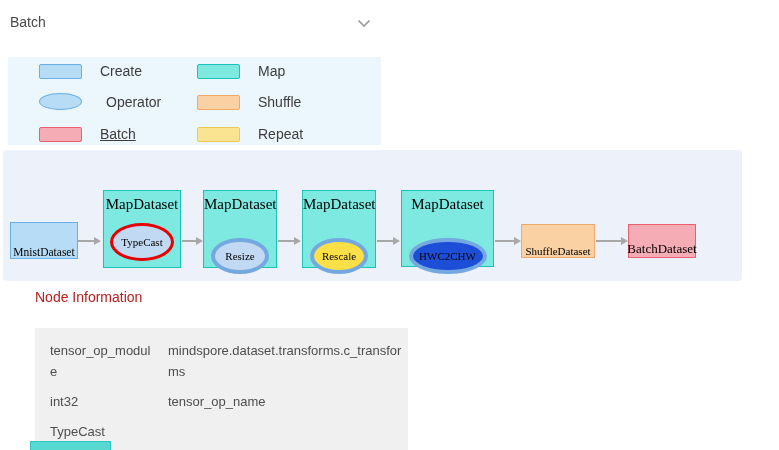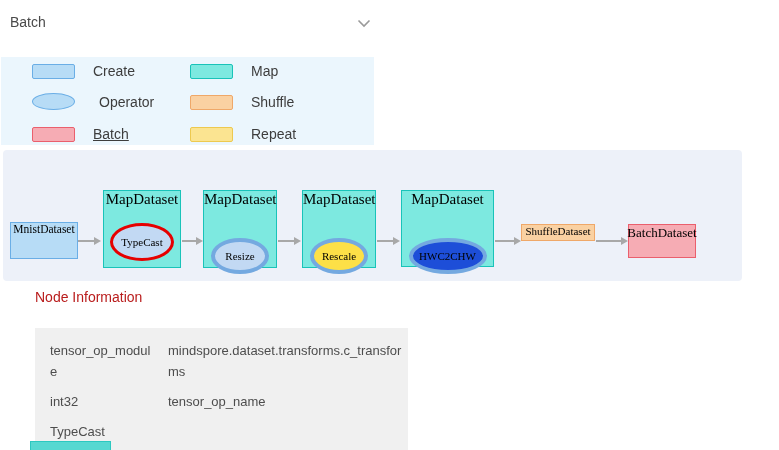--- a/index.html
+++ b/index.html
@@ -5,31 +5,31 @@
   * { margin:0; padding:0; box-sizing:border-box; }
   html,body { background:#fff; }
   .page {
     position:relative; width:779px; height:450px; background:#ffffff;
     font-family:"Liberation Sans", sans-serif; overflow:hidden;
   }
   
   .legend-title { position:absolute; left:10px; top:14px; font-size:14px; color:#4a4a4a; }
   .collapse-btn { position:absolute; left:354px; top:13px; width:20px; height:20px; cursor:pointer; }
   
-  .legend-panel { position:absolute; left:1px; top:57px; width:373px; height:88px; background:#ebf6fd; }
+  .legend-panel { position:absolute; left:8px; top:57px; width:373px; height:88px; background:#ebf6fd; }
   .legend-item { position:absolute; }
   .lg-swatch { position:absolute; width:43px; height:15px; border:1px solid #999; border-radius:2px; }
   .lg-swatch.ellipse { width:43px; height:17px; border-radius:50%; }
   .lg-label { position:absolute; font-size:14px; color:#3d3d3d; white-space:nowrap; }
   
   .graph-panel { position:absolute; left:3px; top:150px; width:739px; height:131px; background:#edf1f9; border-radius:4px; }
   .node { position:absolute; font-family:"Liberation Serif","DejaVu Serif",serif; color:#000; border:1px solid; }
-  .node.simple { display:flex; align-items:flex-start; justify-content:center; font-size:11.5px; }
+  .node.simple { display:flex; align-items:flex-end; justify-content:center; font-size:11.5px; }
   .node.map { text-align:center; }
-  .map-title { font-size:15px; }
+  .map-title { font-size:15px; margin-top:5px; }
   .op-ellipse {
     position:absolute; left:50%; transform:translateX(-50%); top:47px;
     width:58px; height:36px; border:4px solid #4c1d95; border-radius:50%;
     display:flex; align-items:center; justify-content:center; font-size:11px;
   }
   .op-ellipse.selected { width:64px; height:38px; top:32px; border-width:3px !important; }
   .op-ellipse.wide { width:78px; }
   .edge { position:absolute; height:2px; background:#a8a8a8; top:240px; }
   .edge::after {
     content:""; position:absolute; right:-7px; top:-3.5px;
@@ -122,21 +122,21 @@
 
     <div class="node map" style="left: 398px; top: 40px; width: 93px; height: 77px; background: rgb(125, 233, 224); border-color: rgb(25, 195, 185);">
       <div class="map-title">MapDataset</div>
       <div class="op-ellipse wide" style="background: #1d4ed8; border-color: rgb(116, 169, 224);">
         <span>HWC2CHW</span>
       </div>
     </div>
 
     <div class="edge" style="left:492px;top:90px;width:19px;"></div>
 
-    <div class="node simple" style="left: 518px; top: 74px; width: 74px; height: 17px; font-size: 11px; background: rgb(250, 209, 162); border-color: rgb(239, 168, 105);">
+    <div class="node simple" style="left: 518px; top: 74px; width: 74px; height: 34px; font-size: 11px; background: rgb(250, 209, 162); border-color: rgb(239, 168, 105);">
       <span>ShuffleDataset</span>
     </div>
 
     <div class="edge" style="left:593px;top:90px;width:25px;"></div>
 
     <div class="node simple" style="left: 625px; top: 74px; width: 68px; height: 34px; font-size: 13px; background: rgb(246, 172, 180); border-color: rgb(234, 95, 109);">
       <span>BatchDataset</span>
     </div>
   </div>
 

